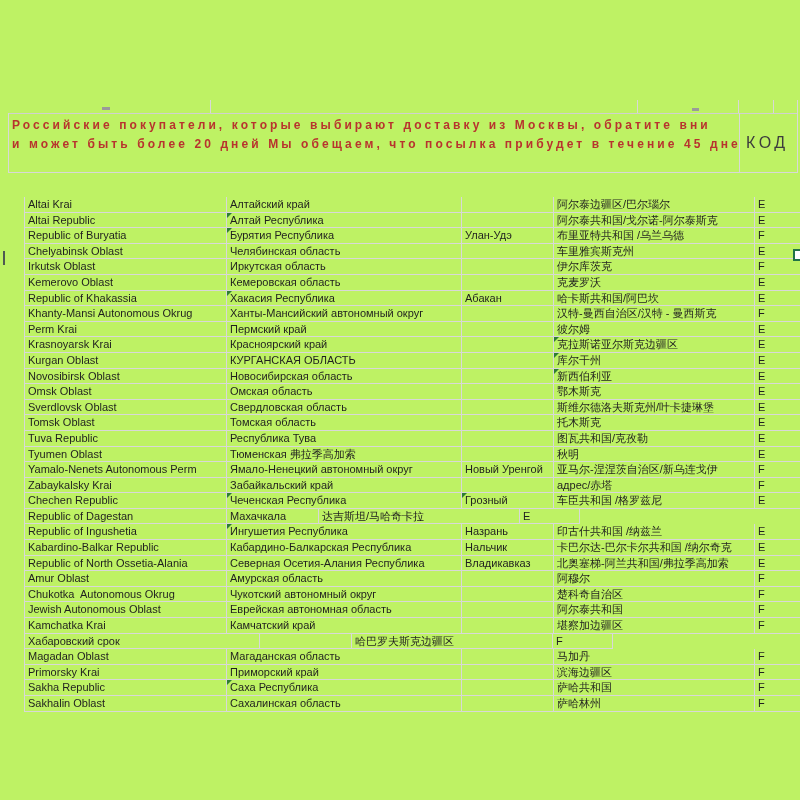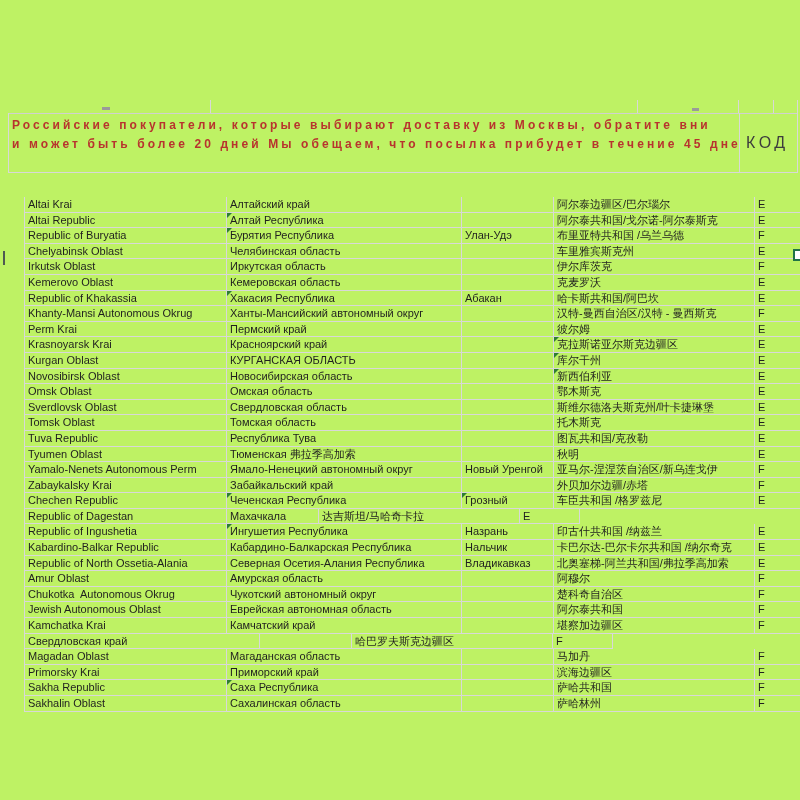--- a/index.html
+++ b/index.html
@@ -199,21 +199,21 @@
         <div class="cell col-en">Yamalo-Nenets Autonomous Perm</div>
         <div class="cell col-ru">Ямало-Ненецкий автономный округ</div>
         <div class="cell col-city">Новый Уренгой</div>
         <div class="cell col-zh">亚马尔-涅涅茨自治区/新乌连戈伊</div>
         <div class="cell col-code">F</div>
       </div>
       <div class="row">
         <div class="cell col-en">Zabaykalsky Krai</div>
         <div class="cell col-ru">Забайкальский край</div>
         <div class="cell col-city"></div>
-        <div class="cell col-zh">外贝加尔边疆/赤塔</div>
+        <div class="cell col-zh">адрес/赤塔</div>
         <div class="cell col-code">F</div>
       </div>
       <div class="row">
         <div class="cell col-en">Chechen Republic</div>
         <div class="cell col-ru">Чеченская Республика<span class="tri"></span></div>
         <div class="cell col-city">Грозный<span class="tri"></span></div>
         <div class="cell col-zh">车臣共和国 /格罗兹尼</div>
         <div class="cell col-code">E</div>
       </div>
       <div class="row">
@@ -265,21 +265,21 @@
         <div class="cell col-code">F</div>
       </div>
       <div class="row">
         <div class="cell col-en">Kamchatka Krai</div>
         <div class="cell col-ru">Камчатский край</div>
         <div class="cell col-city"></div>
         <div class="cell col-zh">堪察加边疆区</div>
         <div class="cell col-code">F</div>
       </div>
       <div class="row">
-        <div class="cell col-ru">Свердловская край</div>
+        <div class="cell col-ru">Хабаровский срок</div>
         <div class="cell col-city"></div>
         <div class="cell col-zh">哈巴罗夫斯克边疆区</div>
         <div class="cell col-code">F</div>
       </div>
       <div class="row">
         <div class="cell col-en">Magadan Oblast</div>
         <div class="cell col-ru">Магаданская область</div>
         <div class="cell col-city"></div>
         <div class="cell col-zh">马加丹</div>
         <div class="cell col-code">F</div>

